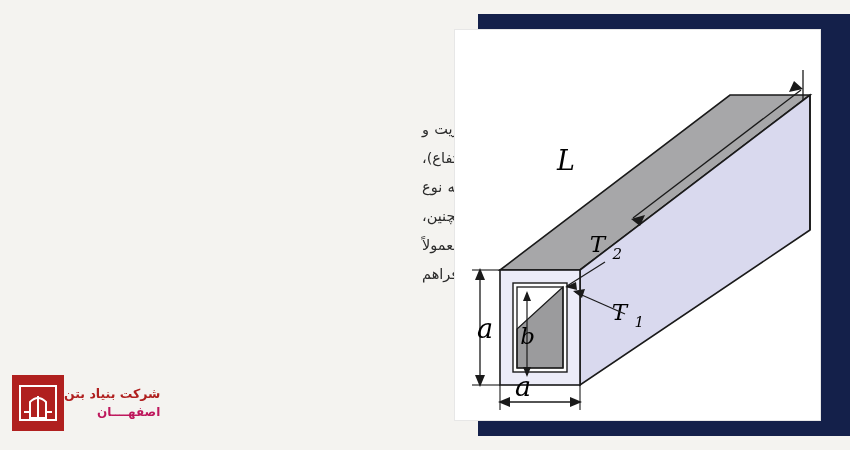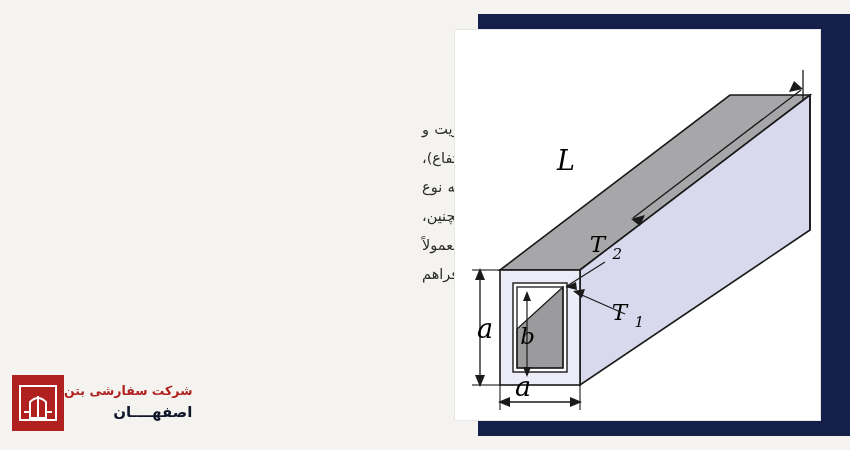--- a/index.html
+++ b/index.html
@@ -99,22 +99,22 @@
     direction: rtl;
     line-height: 1.5;
   }
   .logo-line1 {
     font-size: 12.5px;
     color: #b0201f;
     font-weight: bold;
     white-space: nowrap;
   }
   .logo-line2 {
-    font-size: 15px;
-    color: #0f172a;
+    font-size: 12px;
+    color: #be185d;
     font-weight: bold;
     white-space: nowrap;
     letter-spacing: 1px;
   }
 
   
   #figure-svg {
     position: absolute;
     left: 0;
     top: 0;
@@ -149,21 +149,21 @@
     <div id="logo-mark">
       <svg width="40" height="42" viewBox="0 0 40 42" aria-hidden="true">
         <rect x="2" y="4" width="36" height="34" fill="none" stroke="#ffffff" stroke-width="2"></rect>
         <path d="M12 36 L12 20 Q20 12 28 20 L28 36 Z" fill="none" stroke="#ffffff" stroke-width="2"></path>
         <line x1="20" y1="14" x2="20" y2="36" stroke="#ffffff" stroke-width="2"></line>
         <line x1="6" y1="30" x2="12" y2="30" stroke="#ffffff" stroke-width="2"></line>
         <line x1="28" y1="30" x2="34" y2="30" stroke="#ffffff" stroke-width="2"></line>
       </svg>
     </div>
     <div id="logo-words">
-      <div class="logo-line1">شرکت سفارشی بتن</div>
+      <div class="logo-line1">شرکت بنیاد بتن</div>
       <div class="logo-line2">اصفهــــان</div>
     </div>
   </div>
 
   <div id="figure-card">
     <svg id="figure-svg" width="365" height="390" viewBox="0 0 365 390">
 
       <polygon points="45,240 125,240 355,65 275,65" fill="#a7a7a9" stroke="#1a1a1a" stroke-width="1.6"></polygon>
 
       <polygon points="125,240 355,65 355,200 125,355" fill="#d9d9ee" stroke="#1a1a1a" stroke-width="1.6"></polygon>

